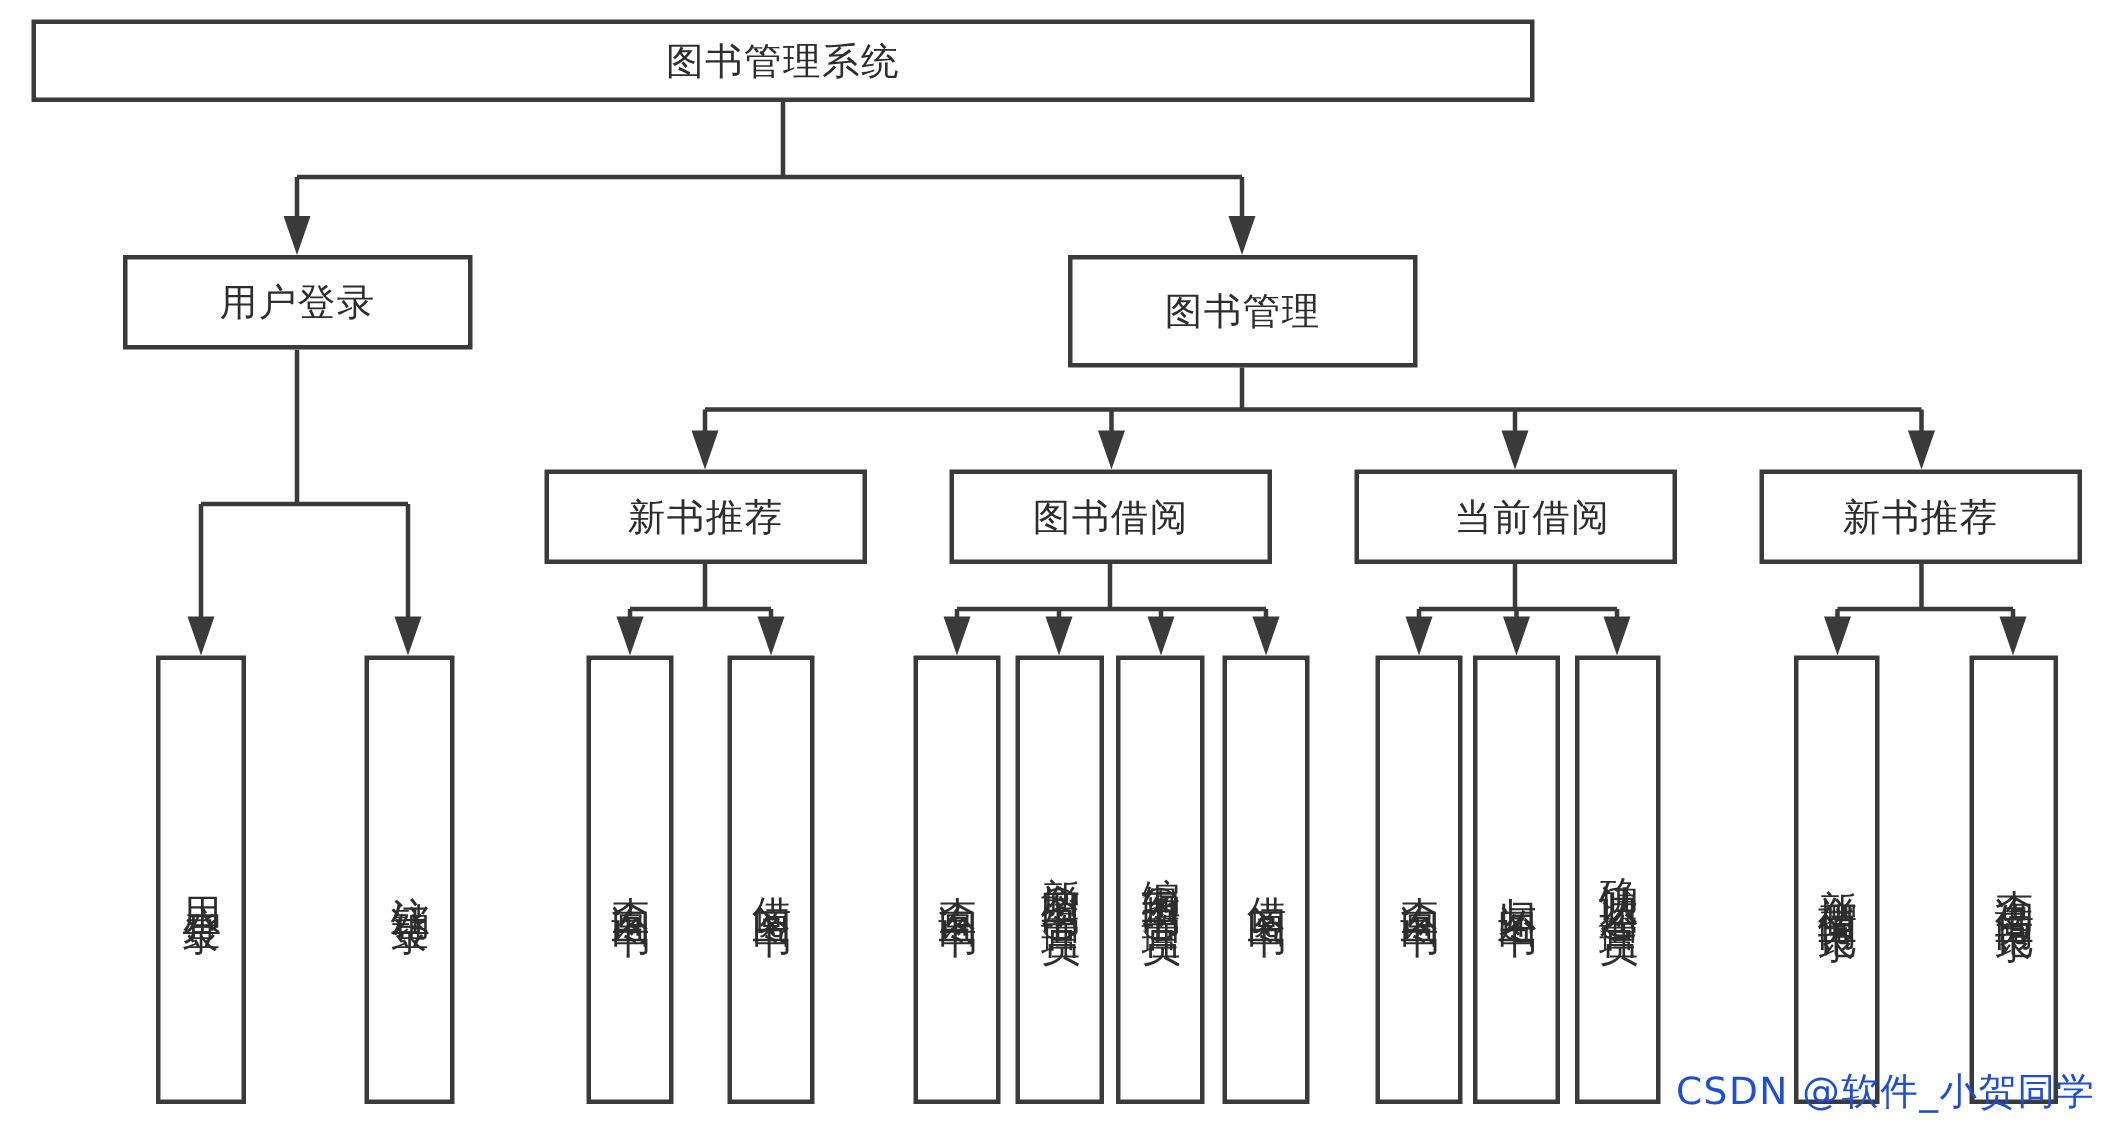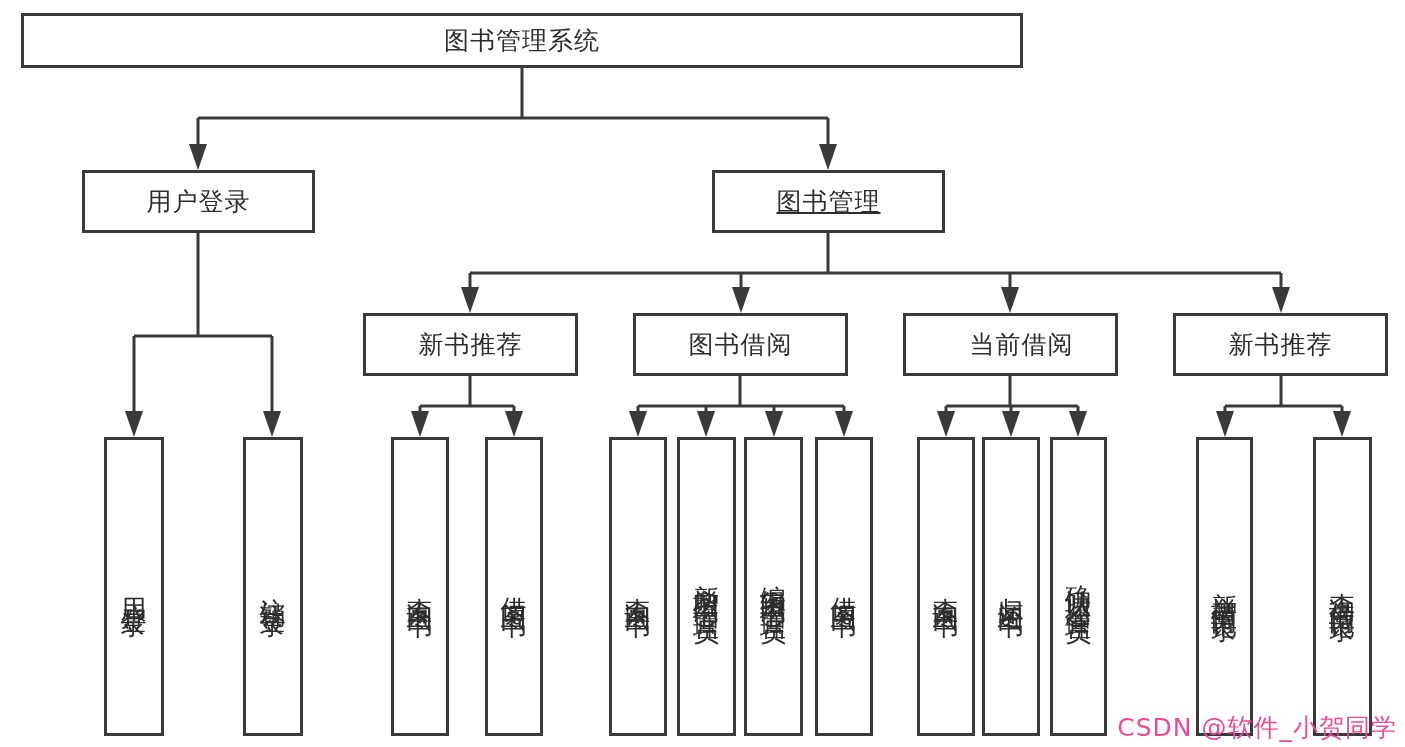--- a/index.html
+++ b/index.html
@@ -34,21 +34,21 @@
     writing-mode: vertical-rl;
     text-orientation: mixed;
     letter-spacing: 5px;
     line-height: 1;
     white-space: nowrap;
   }
   
   .n-root { left: 21px;  top: 13px;  width: 1002px; height: 55px; }
   
   .n-l2a  { left: 82px;  top: 170px; width: 233px; height: 63px; }
-  .n-l2b  { left: 712px; top: 170px; width: 233px; height: 63px; text-decoration: underline; }
+  .n-l2b  { left: 712px; top: 170px; width: 233px; height: 75px; }
   
   .n-l3a  { left: 363px;  top: 313px; width: 215px; height: 63px; }
   .n-l3b  { left: 633px;  top: 313px; width: 215px; height: 63px; }
   .n-l3c  { left: 903px;  top: 313px; width: 215px; height: 63px; padding-left: 22px; }
   .n-l3d  { left: 1173px; top: 313px; width: 215px; height: 63px; }
   
   .leaf { top: 437px; width: 60px; height: 299px; }
   .n-ll1 { left: 104px; }
   .n-ll2 { left: 243px; }
   .n-g1a { left: 391px; width: 58px; }
@@ -60,21 +60,21 @@
   .n-g3a { left: 917px; width: 58px; }
   .n-g3b { left: 982px; width: 58px; }
   .n-g3c { left: 1050px; width: 57px; }
   .n-g4a { left: 1196px; width: 57px; }
   .n-g4b { left: 1313px; width: 59px; }
   #watermark {
     position: absolute;
     right: 8px;
     bottom: 3px;
     font-size: 25px;
-    color: #ec4899;
+    color: #1d4ed8;
     letter-spacing: 1px;
     z-index: 5;
     white-space: nowrap;
   }
 </style>
 </head>
 <body>
 
 <div id="stage">
 

